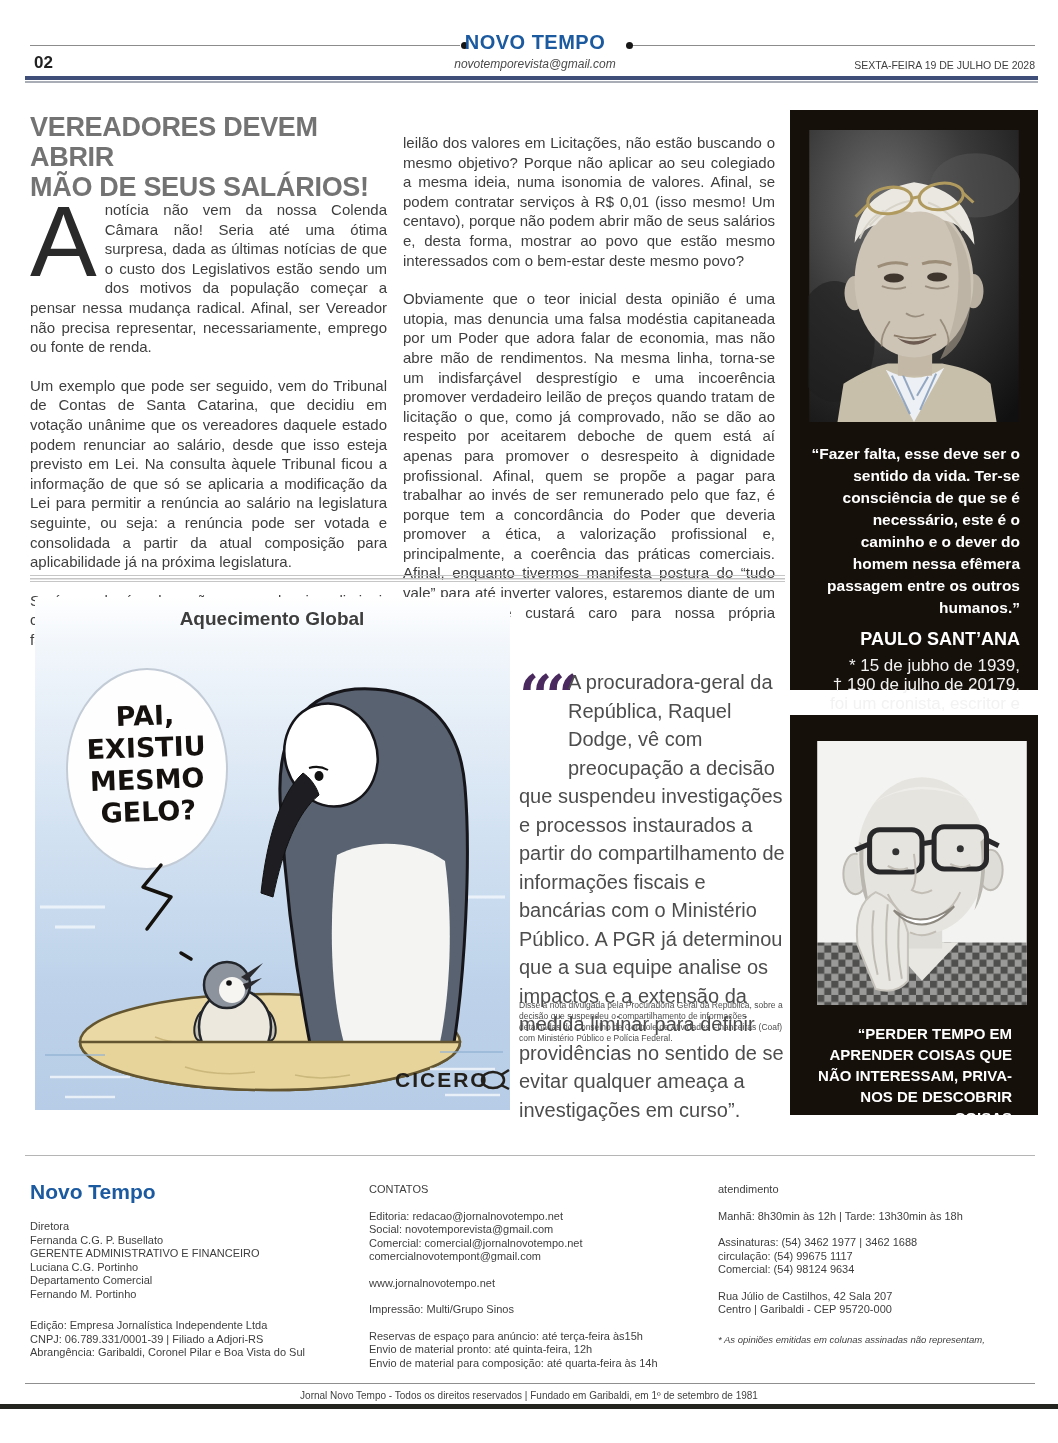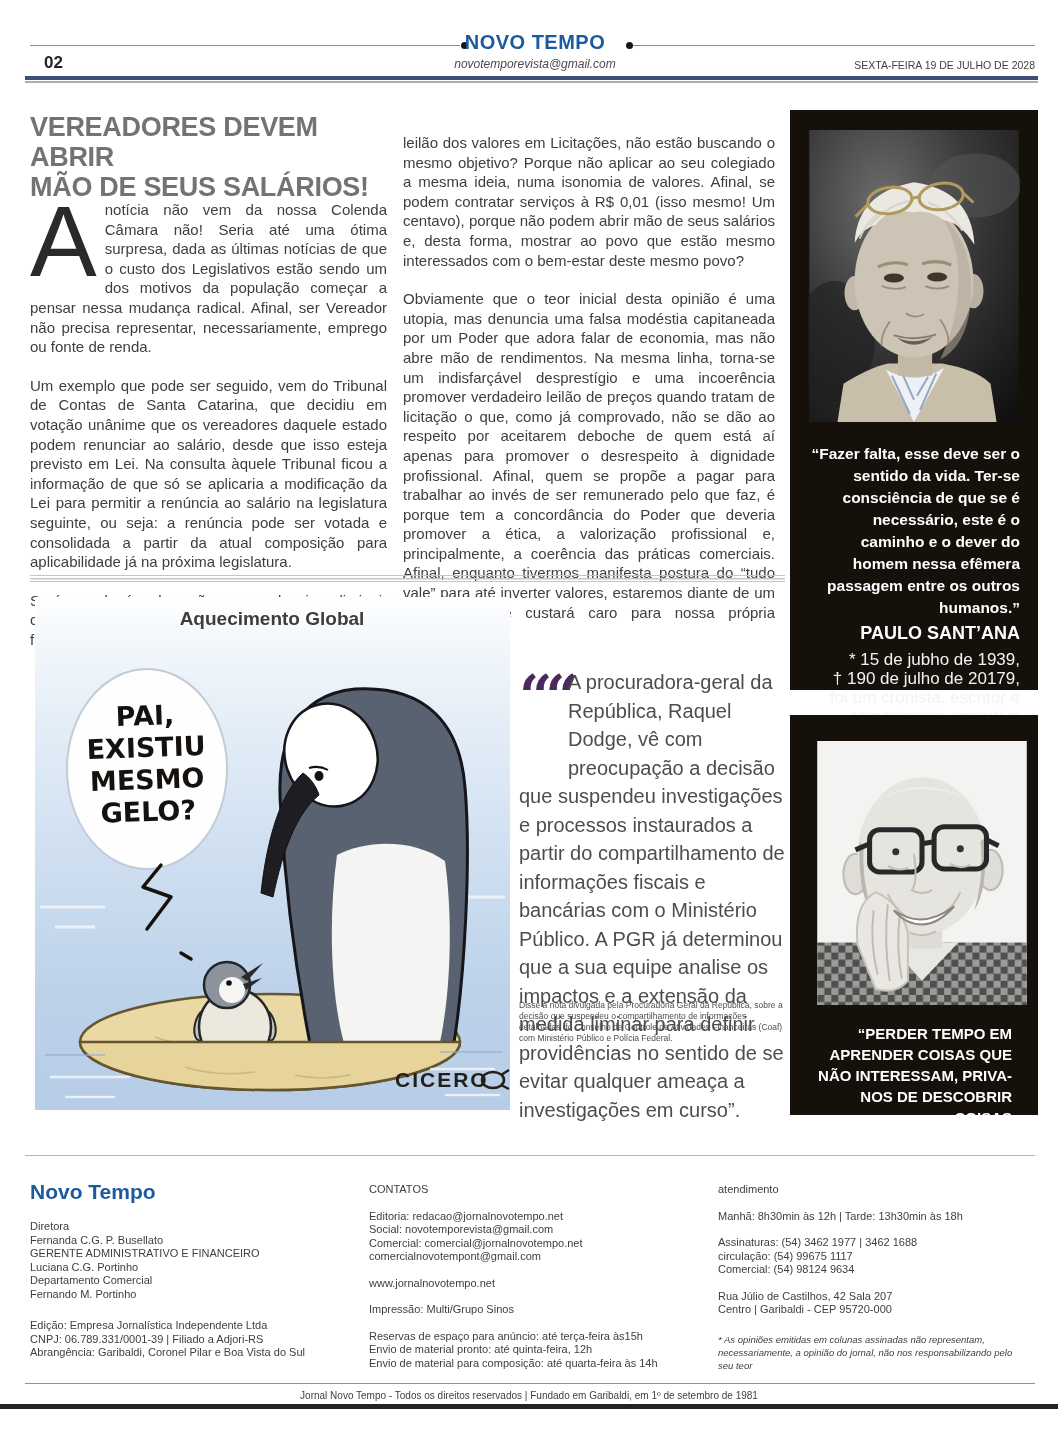--- a/index.html
+++ b/index.html
@@ -6,39 +6,39 @@
   .page{position:relative;width:1058px;height:1443px;background:#ffffff;margin:0 auto;
         font-family:"Liberation Sans",sans-serif;color:#3f3f3f;overflow:hidden;}
 
   
   .hdr-rule{position:absolute;top:45px;height:1px;background:#8c8c8c;}
   .hdr-dot{position:absolute;top:42px;width:7px;height:7px;border-radius:50%;background:#161616;}
   .masthead{position:absolute;top:31px;left:380px;width:310px;text-align:center;
             font-size:20px;font-weight:bold;color:#1c5aa0;letter-spacing:.5px;}
   .hdr-email{position:absolute;top:57px;left:380px;width:310px;text-align:center;
              font-size:12px;font-style:italic;color:#4a4a4a;}
-  .pagenum{position:absolute;top:53px;left:44px;font-size:17px;font-weight:bold;color:#222;}
+  .pagenum{position:absolute;top:53px;left:34px;font-size:17px;font-weight:bold;color:#222;}
   .hdr-date{position:absolute;top:59px;right:23px;font-size:10.5px;color:#3f3f3f;}
   .hdr-bar1{position:absolute;top:76px;left:25px;right:20px;height:4px;background:#3f4e78;}
   .hdr-bar2{position:absolute;top:81px;left:25px;right:20px;height:2px;background:#a8adb6;}
 
   
   .art-title{position:absolute;left:30px;top:112px;width:372px;font-size:27px;line-height:30px;
              font-weight:bold;color:#737373;letter-spacing:-.3px;}
   .col{position:absolute;font-size:15px;line-height:19.6px;text-align:justify;color:#3e3e3e;}
   .col1{left:30px;top:200px;width:357px;}
   .col2{left:403px;top:133px;width:372px;}
   .col p{margin:0 0 19px 0;}
   .dropcap{float:left;font-size:100px;line-height:78px;padding:2px 8px 0 0;color:#2a2a2a;}
 
   
   .box1{position:absolute;left:790px;top:110px;width:248px;height:580px;background:#16100b;box-sizing:border-box;padding:20px 18px;}
   .box2{position:absolute;left:790px;top:715px;width:248px;height:400px;background:#16100b;box-sizing:border-box;padding:26px;}
   .side-quote{margin-top:17px;text-align:right;color:#ffffff;font-weight:bold;font-size:15.5px;line-height:22px;}
-  .side-author{margin-top:4px;text-align:right;color:#ffffff;font-weight:bold;font-size:18px;}
+  .side-author{margin-top:10px;text-align:right;color:#ffffff;font-weight:bold;font-size:18px;}
   .side-bio{margin-top:6px;text-align:right;color:#f2f2f2;font-size:17px;line-height:19px;}
   .side-quote2{margin-top:14px;text-align:right;color:#ffffff;font-weight:bold;font-size:15px;line-height:21px;}
   .side-author2{text-align:right;color:#ffffff;font-weight:bold;font-size:15px;line-height:21px;}
 
   
   .triple-rule{position:absolute;left:30px;width:755px;top:575px;height:7px;box-sizing:border-box;
      border-top:1.5px solid #c6c6c6;border-bottom:1.5px solid #c6c6c6;
      background:linear-gradient(#c6c6c6,#c6c6c6) center/100% 1.5px no-repeat;}
 
   
@@ -342,21 +342,20 @@
     <div>Manhã: 8h30min às 12h  |  Tarde: 13h30min às 18h</div>
     <div class="f-gap"></div>
     <div>Assinaturas: (54) 3462 1977  |  3462 1688</div>
     <div>circulação: (54) 99675 1117</div>
     <div>Comercial: (54) 98124 9634</div>
     <div class="f-gap"></div>
     <div>Rua Júlio de Castilhos, 42 Sala 207</div>
     <div>Centro  |  Garibaldi - CEP 95720-000</div>
     <div class="f-disc">
       <div>* As opiniões emitidas em colunas assinadas não representam,</div>
-      <div>necessariamente, a opinião do jornal, não nos responsabilizando pelo seu teor</div>
     </div>
   </div>
 
   <div class="bottom-rule"></div>
   <div class="bottom-line">Jornal Novo Tempo - Todos os direitos reservados  |  Fundado em Garibaldi, em 1º de setembro de 1981</div>
   <div class="bottom-bar"></div>
 
 </div>
 
 </body></html>

